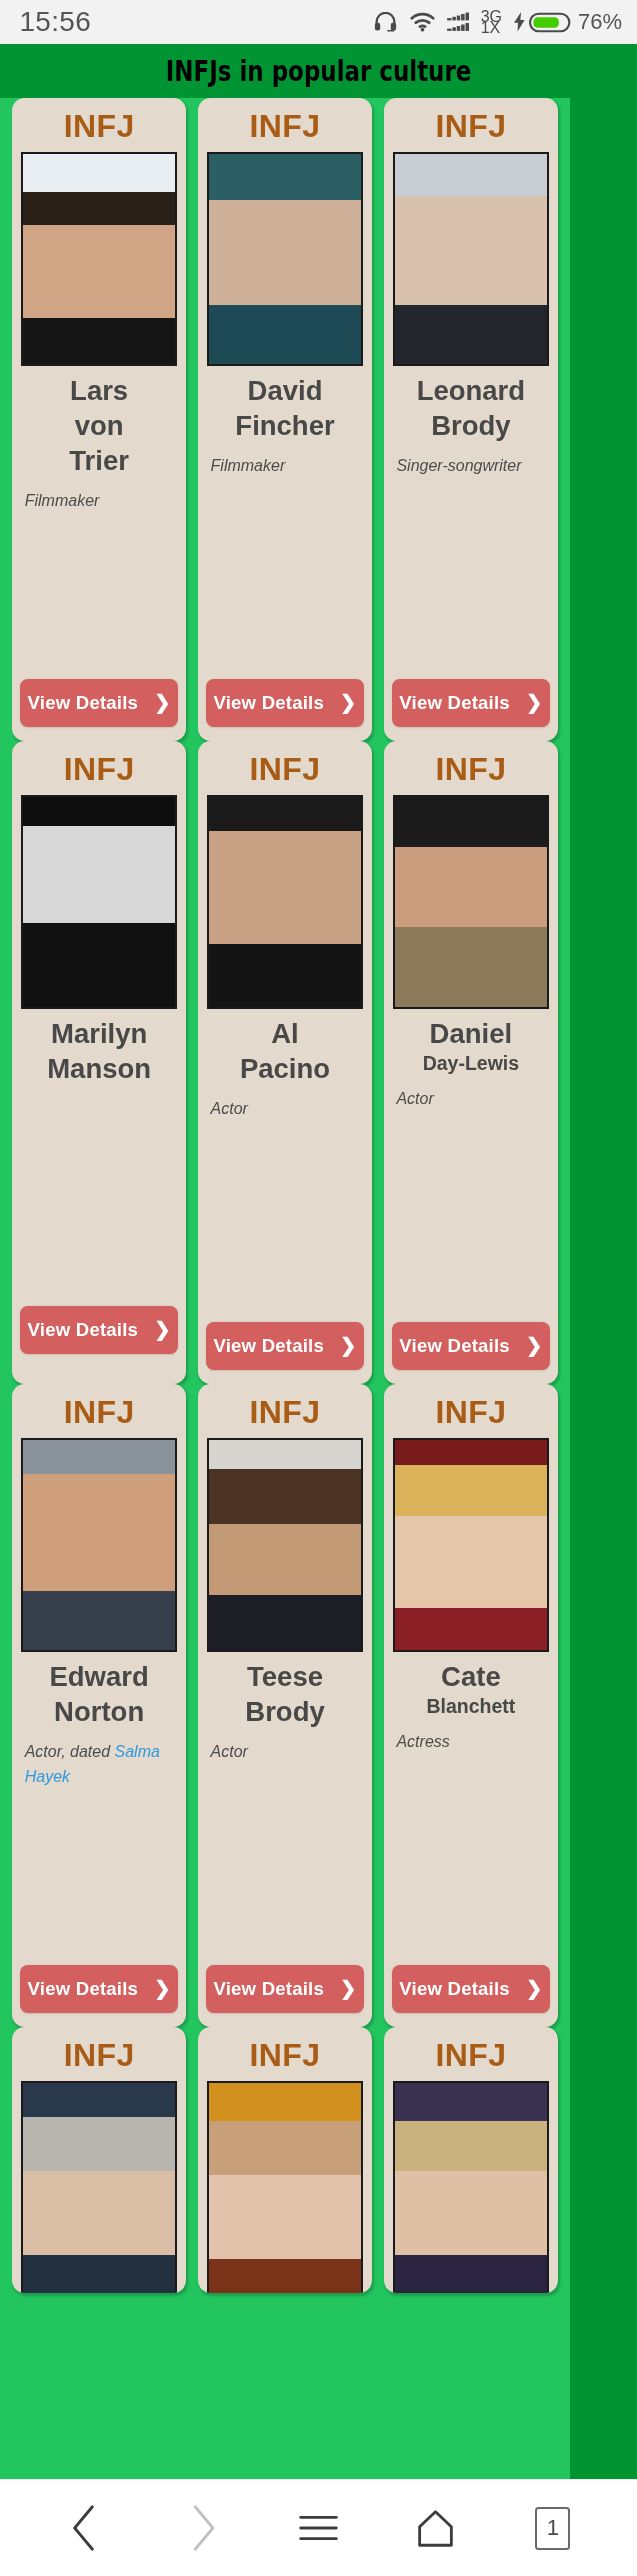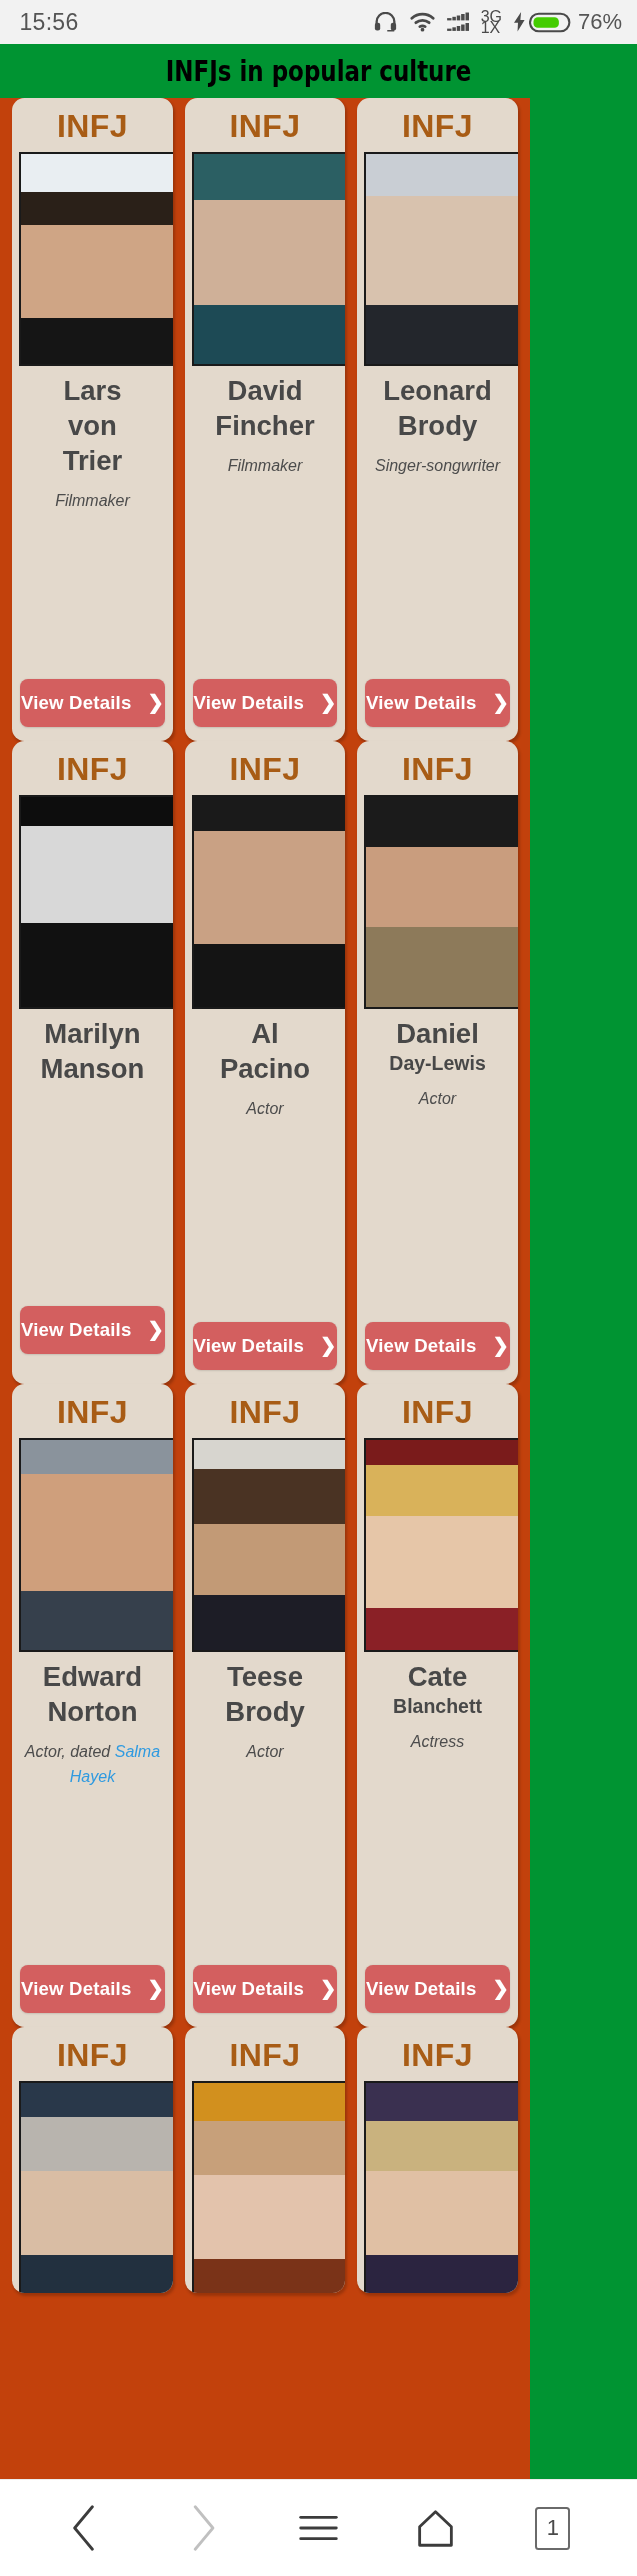--- a/index.html
+++ b/index.html
@@ -12,21 +12,21 @@
   body { position: relative; }
 
   
   .statusbar {
     height: 44px; width: 638px;
     background: #f2f2f2;
     display: flex; align-items: center;
     padding: 0 16px 0 19.5px;
     color: #4a4a4a;
   }
-  .sb-time { font-size: 23px; letter-spacing: 0.3px; color: #555; }
+  .sb-time { font-size: 28px; letter-spacing: 0.3px; color: #555; }
   .sb-right { margin-left: auto; display: flex; align-items: center; gap: 12.4px; }
   .sb-ico { display: flex; align-items: center; }
   .sb-net { display: flex; align-items: center; gap: 3.5px; }
   .net-text { display: flex; flex-direction: column; font-size: 16px; line-height: 11.5px;
               color: #4a4a4a; font-weight: 500; }
   .sb-batt { display: flex; align-items: center; gap: 2.7px; }
   .sb-pct { font-size: 22px; color: #555; margin-left: 2.7px; }
 
   
   .page-header {
@@ -37,22 +37,22 @@
   .page-title {
     color: #000; font-size: 29px; font-weight: bold;
     font-family: "Liberation Sans Narrow","DejaVu Sans Condensed","Liberation Sans", sans-serif;
     transform: scaleX(0.88); transform-origin: center;
     white-space: nowrap;
   }
 
   
   .grid-area {
     position: absolute; top: 98px; left: 0;
-    width: 530px; height: 2381px;
-    background: #c2410c;
+    width: 570px; height: 2381px;
+    background: #22c55e;
     overflow: hidden;
   }
   .row {
     display: flex;
     height: 643px;
     padding: 0 12.4px;
     gap: 12.4px;
   }
   .card {
     position: relative;
@@ -84,21 +84,21 @@
     text-align: center;
     color: #484848;
     font-weight: bold;
     margin-top: 7px;
     padding: 0 1.8px;
     line-height: 1.28;
     word-break: break-word;
   }
   .card-name.sz-lg  { font-size: 27.5px; }
   .card-desc {
-    text-align: center;
+    text-align: left;
     font-style: italic;
     color: #4c4c4c;
     font-size: 16px;
     line-height: 1.55;
     margin-top: 10.6px;
     padding: 0 5.3px;
   }
   .card-desc .lnk { color: #2f9ae0; font-style: italic; }
   .btn-wrap {
     position: absolute;

